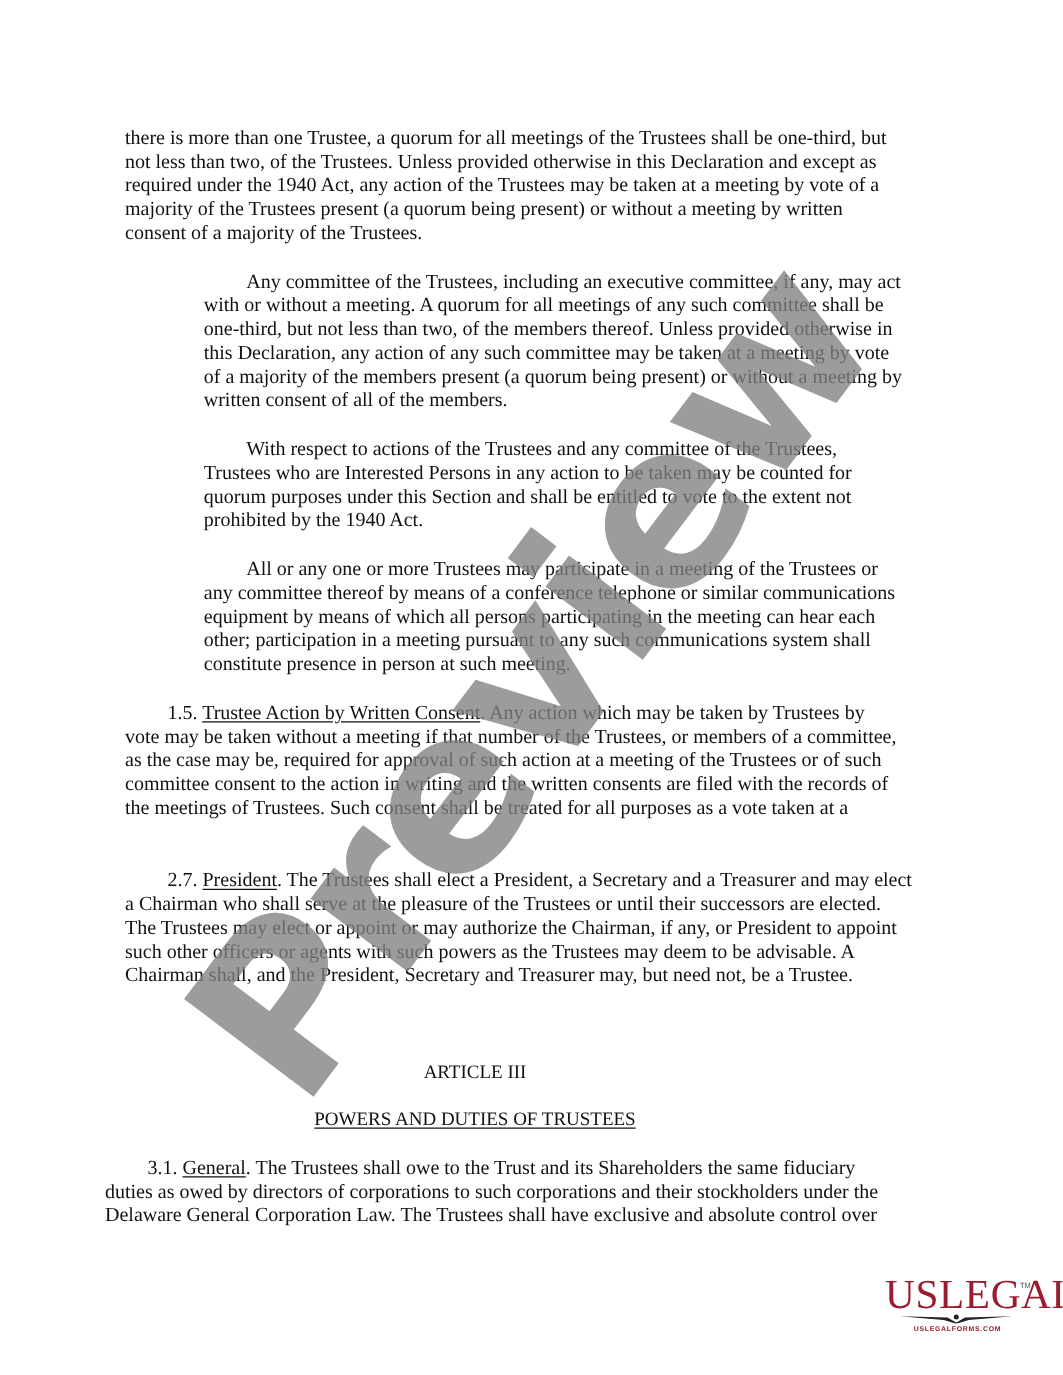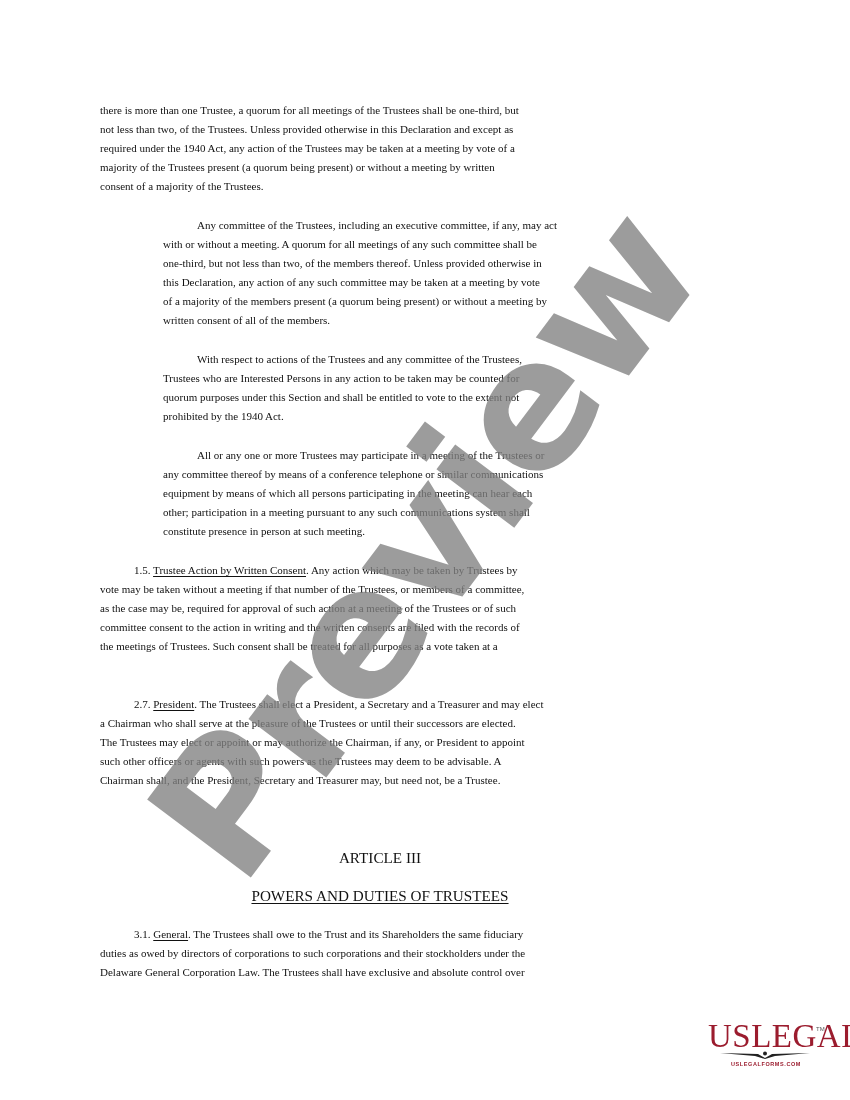--- a/index.html
+++ b/index.html
@@ -15,21 +15,21 @@
       font-family: "Liberation Serif", "DejaVu Serif", serif;
       color: #111111;
     }
     .page {
       position: absolute;
       left: 0; top: 0;
       width: 850px; height: 1100px;
     }
     .para {
       position: absolute;
-      font-size: 11px;
+      font-size: 16px;
       line-height: 19.1px;
       margin: 0;
       white-space: nowrap;
     }
     .para .line { display: block; }
     .u { text-decoration: underline; text-underline-offset: 2px; }
     .center {
       position: absolute;
       left: 0; width: 760px;
       text-align: center;
@@ -146,21 +146,21 @@
     <span class="line">The Trustees may elect or appoint or may authorize the Chairman, if any, or President to appoint</span>
     <span class="line">such other officers or agents with such powers as the Trustees may deem to be advisable. A</span>
     <span class="line">Chairman shall, and the President, Secretary and Treasurer may, but need not, be a Trustee.</span>
   </div>
 
   <div class="center" style="top:848px;">ARTICLE III</div>
   <div class="center" style="top:886px;">
     <span class="u">POWERS AND DUTIES OF TRUSTEES</span>
   </div>
 
-  <div class="para" style="left:100px; top:925px;">
+  <div class="para" style="left:84px; top:925px;">
     <span class="line" style="padding-left:34px;"><span>3.1. </span><span class="u">General</span><span>. The Trustees shall owe to the Trust and its Shareholders the same fiduciary</span></span>
     <span class="line">duties as owed by directors of corporations to such corporations and their stockholders under the</span>
     <span class="line">Delaware General Corporation Law. The Trustees shall have exclusive and absolute control over</span>
   </div>
 
 </div>
 
 <div class="watermark">
   <div class="watermark-text">Preview</div>
 </div>

